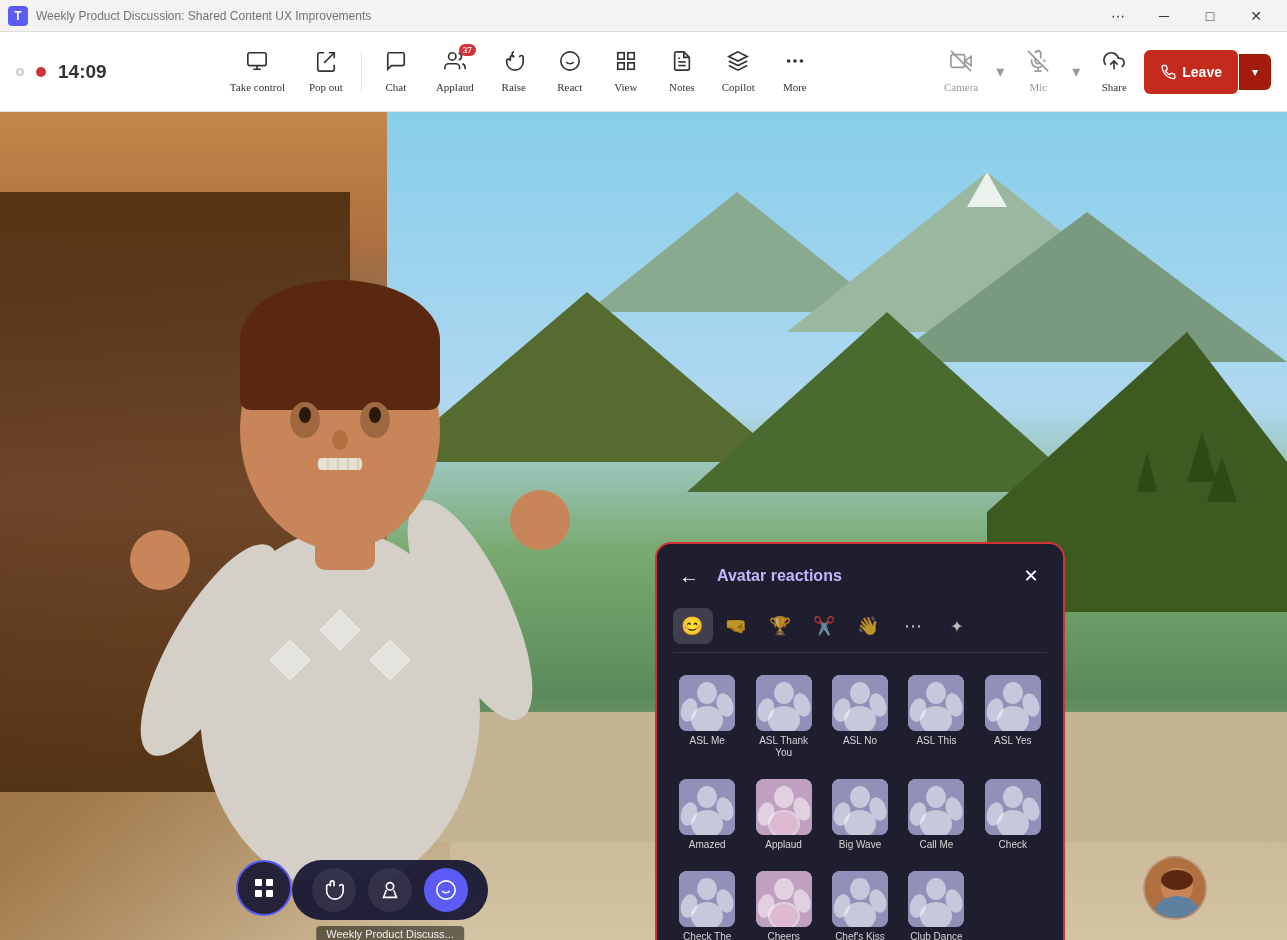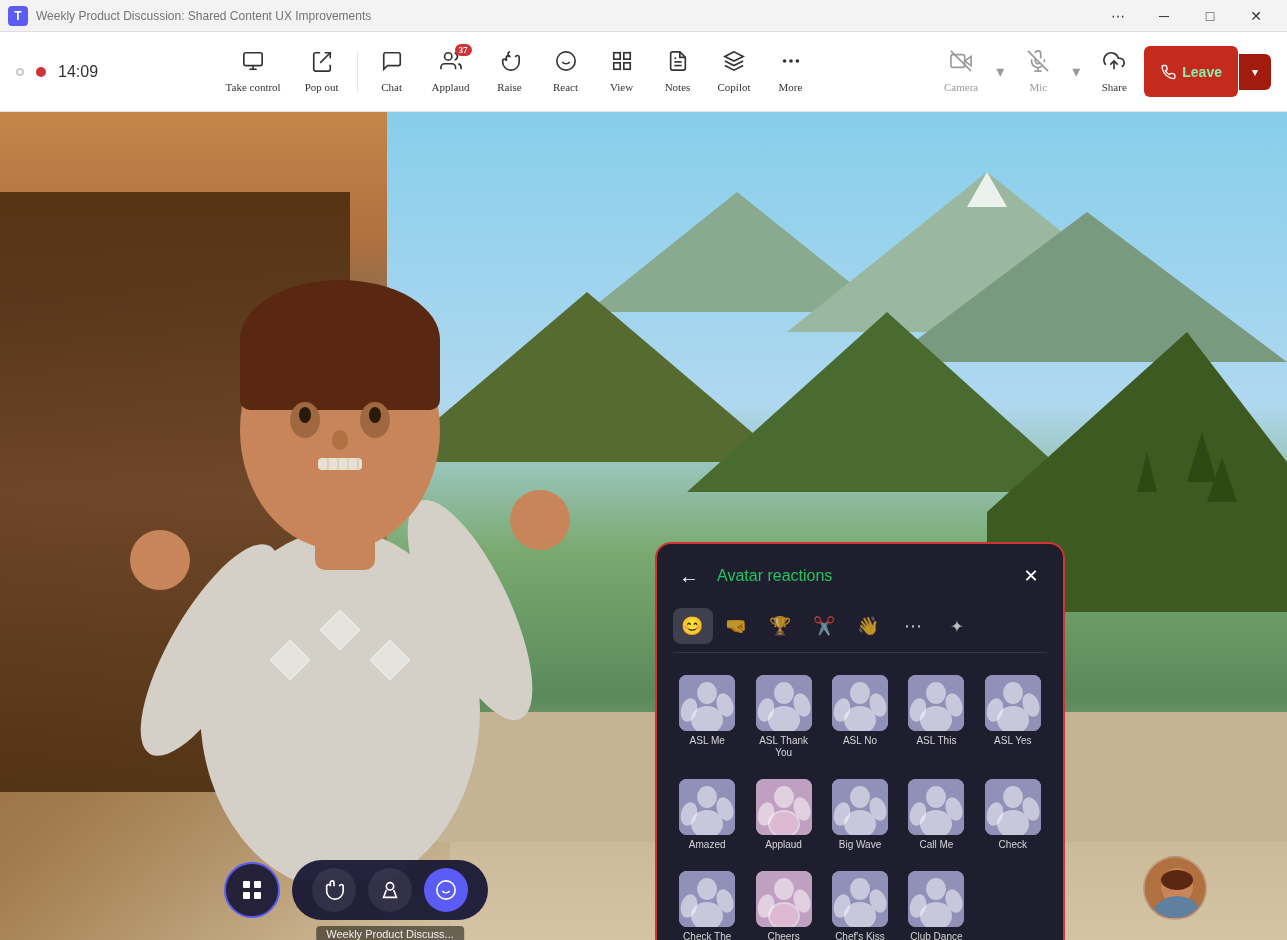--- a/index.html
+++ b/index.html
@@ -34,21 +34,21 @@
       padding: 0 16px;
     }
     .toolbar-left { display: flex; align-items: center; gap: 12px; margin-right: auto; }
     .toolbar-center { display: flex; align-items: center; gap: 4px; }
     .toolbar-right { display: flex; align-items: center; gap: 4px; margin-left: auto; }
     .record-dot {
       width: 10px; height: 10px;
       border-radius: 50%;
       background: #d13438;
     }
-    .time-display { font-size: 16px; font-weight: 400; color: #333; }
+    .time-display { font-size: 19px; font-weight: 700; color: #333; }
 
     .toolbar-btn {
       display: flex;
       flex-direction: column;
       align-items: center;
       justify-content: center;
       gap: 4px;
       padding: 6px 10px;
       border-radius: 6px;
       cursor: pointer;
@@ -57,31 +57,31 @@
     }
     .toolbar-btn .btn-icon { font-size: 20px; color: #333; position: relative; }
     .toolbar-btn .btn-label { font-size: 11px; color: #333; white-space: nowrap; }
     .toolbar-divider { width: 1px; height: 40px; background: #e5e5e5; margin: 0 4px; }
 
     .btn-disabled .btn-icon { color: #999; }
     .btn-disabled .btn-label { color: #999; }
 
     .leave-btn {
       background: #c42b1c;
-      color: #86efac;
+      color: #ffffff;
       border: none;
       border-radius: 6px;
       padding: 16px 16px;
       font-size: 14px;
       font-weight: 600;
       cursor: pointer;
       display: flex;
       align-items: center;
       gap: 6px;
-      height: 51px;
+      height: 44px;
     }
     .leave-dropdown {
       width: 32px; height: 36px;
       background: #a31b0c;
       border-radius: 0 6px 6px 0;
       display: flex; align-items: center; justify-content: center;
       cursor: pointer; color: white; font-size: 12px;
       margin-left: 1px;
     }
 
@@ -116,22 +116,22 @@
       width: 32px; height: 32px;
       display: flex; align-items: center; justify-content: center;
       cursor: pointer;
       color: white;
       font-size: 20px;
       border-radius: 50%;
     }
     .reactions-title {
       flex: 1;
       font-size: 16px;
-      font-weight: 400;
-      color: #22c55e;
+      font-weight: 700;
+      color: #c4b5fd;
     }
     .reactions-close-btn {
       width: 32px; height: 32px;
       display: flex; align-items: center; justify-content: center;
       cursor: pointer;
       color: white;
       font-size: 18px;
       border-radius: 50%;
     }
 
@@ -481,21 +481,21 @@
       <line x1="288" y1="328" x2="288" y2="340" stroke="#c0c0c0" stroke-width="1"></line>
       <line x1="298" y1="328" x2="298" y2="340" stroke="#c0c0c0" stroke-width="1"></line>
       <line x1="308" y1="328" x2="308" y2="340" stroke="#c0c0c0" stroke-width="1"></line>
 
       <polygon points="290,480 310,500 290,520 270,500" fill="rgba(255,255,255,0.4)" stroke="rgba(255,255,255,0.6)" stroke-width="1"></polygon>
       <polygon points="240,510 260,530 240,550 220,530" fill="rgba(255,255,255,0.4)" stroke="rgba(255,255,255,0.6)" stroke-width="1"></polygon>
       <polygon points="340,510 360,530 340,550 320,530" fill="rgba(255,255,255,0.4)" stroke="rgba(255,255,255,0.6)" stroke-width="1"></polygon>
     </svg>
   </div>
 
-  <div style="position:absolute;bottom:20px;left:224px;display:flex;align-items:center;gap:12px;z-index:50;">
+  <div style="position:absolute;bottom:20px;left:236px;display:flex;z-index:50;">
 
     <div style="width:56px;height:56px;border-radius:50%;background:rgba(20,20,50,0.9);border:2px solid #5b5bf5;display:flex;align-items:center;justify-content:center;cursor:pointer;">
       <svg width="24" height="24" viewBox="0 0 24 24" fill="white">
         <rect x="3" y="3" width="7" height="7" rx="1"></rect>
           <rect x="14" y="3" width="7" height="7" rx="1"></rect>
         <rect x="3" y="14" width="7" height="7" rx="1"></rect>
           <rect x="14" y="14" width="7" height="7" rx="1"></rect>
       </svg>
     </div>
 

